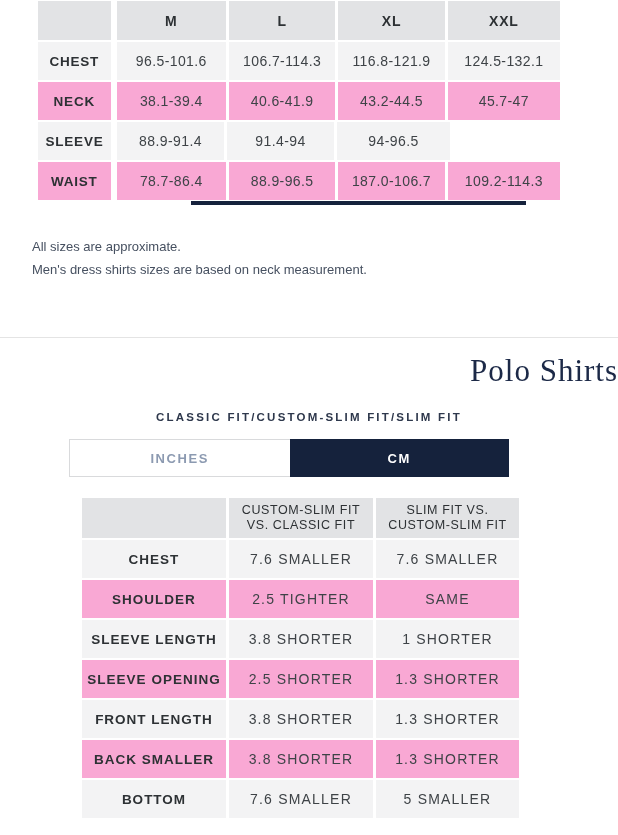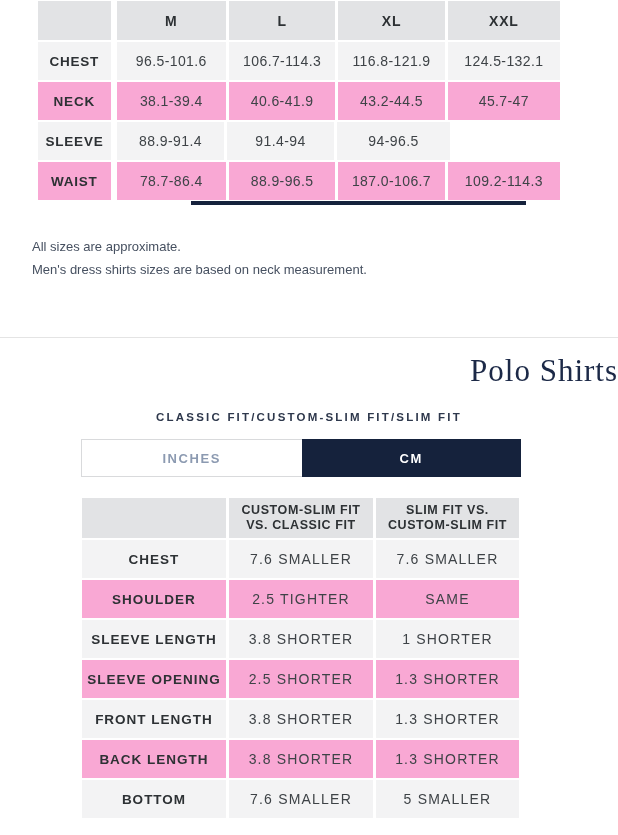--- a/index.html
+++ b/index.html
@@ -33,35 +33,35 @@
   .divider { position:absolute; left:0; top:337px; width:618px; height:0; border-top:1px solid #e4e4e4; }
 
   
   .polo-title { position:absolute; left:0; top:353px; width:618px; text-align:right;
                 font-family:"Liberation Serif", serif; font-size:31px; font-weight:400;
                 color:#1c2947; letter-spacing:1px; }
   .polo-sub { position:absolute; left:0; top:411px; width:618px; text-align:center;
               font-size:11.5px; font-weight:bold; letter-spacing:2.2px; color:#2e384c; }
 
   
-  .unit-toggle { position:absolute; left:81px; top:439px; width:440px; height:38px; display:flex; }
+  .unit-toggle { position:absolute; left:69px; top:439px; width:440px; height:38px; display:flex; }
   .unit-btn { flex:1; display:flex; align-items:center; justify-content:center;
               font-size:13px; font-weight:bold; letter-spacing:1.6px; cursor:pointer; }
   .unit-btn.inactive { background:#ffffff; border:1px solid #d9dadc; border-right:none; color:#8c9ab1; }
   .unit-btn.active   { background:#15223c; color:#ffffff; }
 
   
   .cmp-table { position:absolute; left:82px; top:498px; width:437px; }
   .cmp-table .trow { margin-bottom:2px; }
   .cmp-table .cell { height:38px; }
   .cmp-table .row-head .cell { height:40px; }
   .ct-label { width:144px; margin-right:3px; font-weight:bold; font-size:13.5px; letter-spacing:1px; color:#2d3134; }
   .ct-val   { width:143px; font-size:14px; letter-spacing:1.2px; color:#3e4347; }
   .ct-val.c1 { width:144px; margin-right:3px; }
-  .row-head .ct-head { flex-direction:column; line-height:15px; font-weight:bold; font-size:12.5px;
+  .row-head .ct-head { flex-direction:column; line-height:15px; font-weight:normal; font-size:12.5px;
                        letter-spacing:.6px; color:#2d3134;align-items:center; }
 </style>
 </head>
 <body>
 
 <div class="page">
 
   <div class="size-table">
     <div class="trow row-head">
       <div class="cell st-label"></div>
@@ -146,21 +146,21 @@
       <div class="cell ct-label">SLEEVE OPENING</div>
       <div class="cell ct-val c1">2.5 SHORTER</div>
       <div class="cell ct-val">1.3 SHORTER</div>
     </div>
     <div class="trow row-light">
       <div class="cell ct-label">FRONT LENGTH</div>
       <div class="cell ct-val c1">3.8 SHORTER</div>
       <div class="cell ct-val">1.3 SHORTER</div>
     </div>
     <div class="trow row-dark">
-      <div class="cell ct-label">BACK LENGTH</div>
+      <div class="cell ct-label">BACK SMALLER</div>
       <div class="cell ct-val c1">3.8 SHORTER</div>
       <div class="cell ct-val">1.3 SHORTER</div>
     </div>
     <div class="trow row-light">
       <div class="cell ct-label">BOTTOM</div>
       <div class="cell ct-val c1">7.6 SMALLER</div>
       <div class="cell ct-val">5 SMALLER</div>
     </div>
   </div>
 

